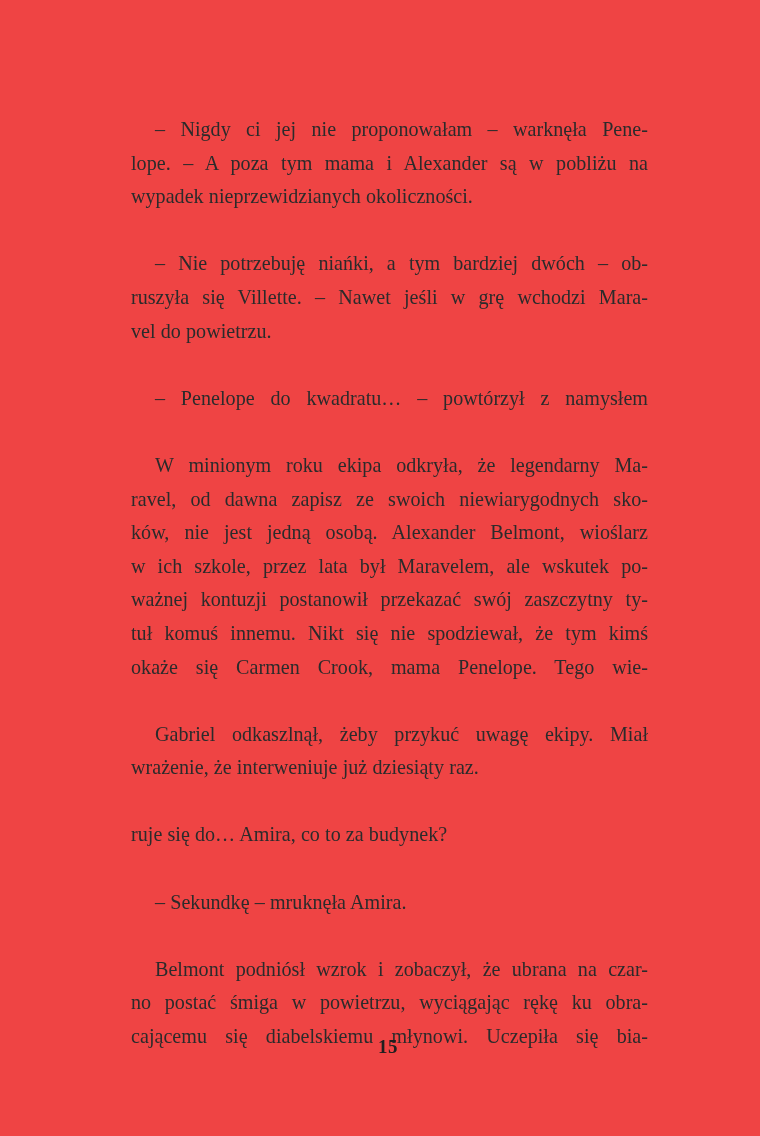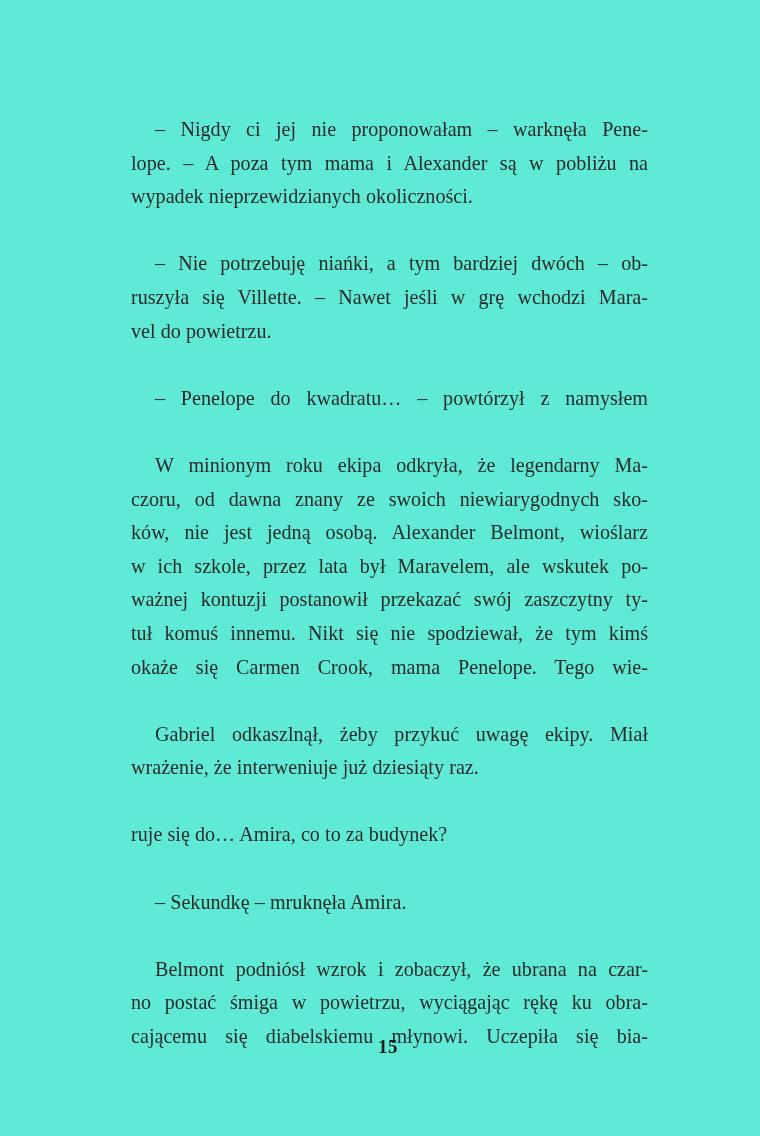--- a/index.html
+++ b/index.html
@@ -6,21 +6,21 @@
   html, body {
     margin: 0;
     padding: 0;
     background: #ffffff;
   }
   .page {
     position: relative;
     width: 760px;
     height: 1136px;
     margin: 0 auto;
-    background: #5eead4;
+    background: #ef4444;
     overflow: hidden;
   }
   .text-block {
     position: absolute;
     left: 131px;
     top: 113px;
     width: 517px;
   }
   .para {
     margin: 0;
@@ -82,21 +82,21 @@
       <p class="para">
         <span class="ln first">– Nie potrzebuję niańki, a tym bardziej dwóch – ob-</span>
         <span class="ln">ruszyła się Villette. – Nawet jeśli w grę wchodzi Mara-</span>
         <span class="ln last">vel do powietrzu.</span>
       </p>
       <p class="para">
         <span class="ln first">– Penelope do kwadratu… – powtórzył z namysłem</span>
       </p>
       <p class="para">
         <span class="ln first">W minionym roku ekipa odkryła, że legendarny Ma-</span>
-        <span class="ln">czoru, od dawna znany ze swoich niewiarygodnych sko-</span>
+        <span class="ln">ravel, od dawna zapisz ze swoich niewiarygodnych sko-</span>
         <span class="ln">ków, nie jest jedną osobą. Alexander Belmont, wioślarz</span>
         <span class="ln">w ich szkole, przez lata był Maravelem, ale wskutek po-</span>
         <span class="ln">ważnej kontuzji postanowił przekazać swój zaszczytny ty-</span>
         <span class="ln">tuł komuś innemu. Nikt się nie spodziewał, że tym kimś</span>
         <span class="ln">okaże się Carmen Crook, mama Penelope. Tego wie-</span>
       </p>
       <p class="para">
         <span class="ln first">Gabriel odkaszlnął, żeby przykuć uwagę ekipy. Miał</span>
         <span class="ln last">wrażenie, że interweniuje już dziesiąty raz.</span>
       </p>

